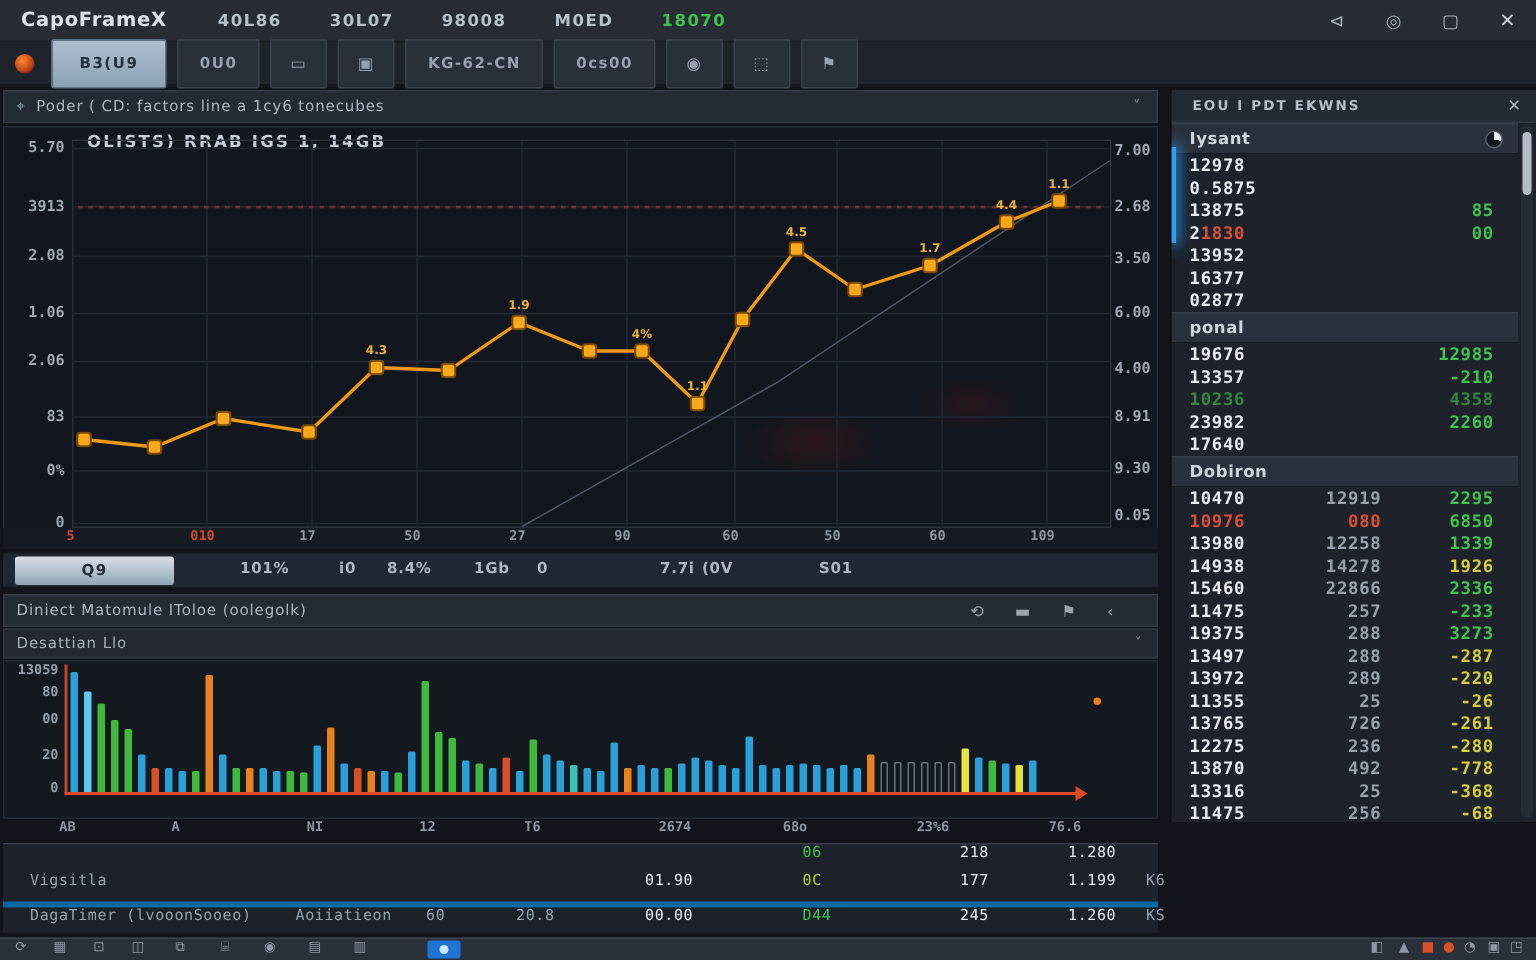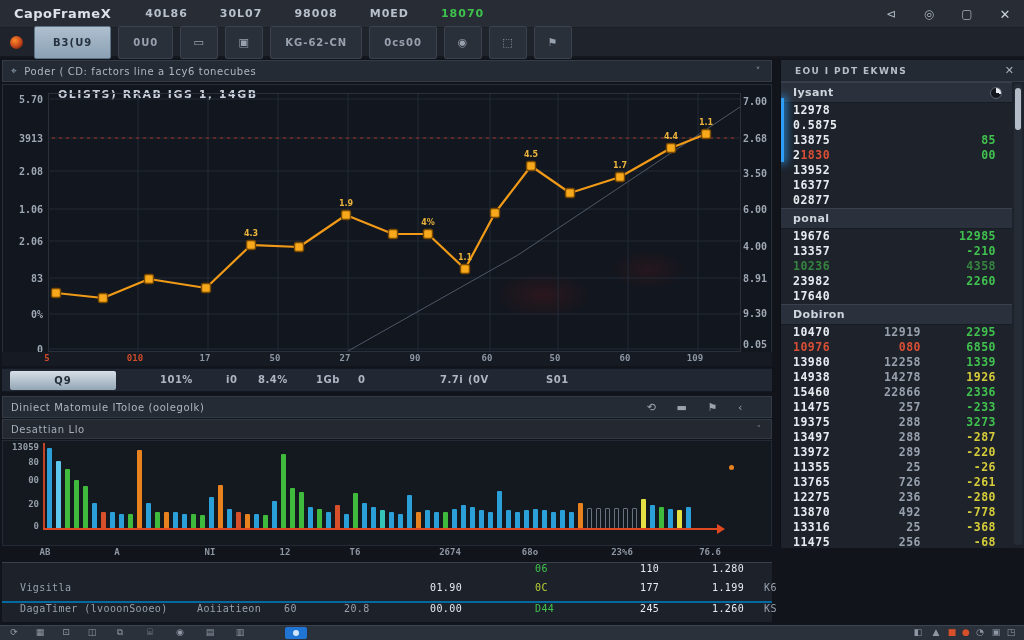--- a/index.html
+++ b/index.html
@@ -90,21 +90,21 @@
   .bc-vaxis{position:absolute;left:40px;bottom:16px;width:2px;height:86px;background:#c24424;}
   .bc-dot{position:absolute;left:726px;top:24px;width:5px;height:5px;border-radius:50%;background:#e8821e;}
   .bar-xaxis{position:absolute;left:2px;top:547px;width:770px;height:14px;}
   .bar-xaxis span{position:absolute;top:0;font-size:9px;font-weight:bold;color:#8d96a3;
                   transform:translateX(-50%);font-family:"DejaVu Sans Mono",monospace;}
 
   
   .footer{position:absolute;left:2px;top:562px;width:770px;height:60px;background:#1c212a;
           border-top:1px solid #39404c;}
   .f-row{position:absolute;left:0;width:770px;height:19px;}
-  .f-row.r3{border-top:2px solid #0369a1;height:22px;}
+  .f-row.r3{border-top:4px solid #0369a1;height:22px;}
   .f-row span{position:absolute;top:0;font-size:10px;font-weight:normal;letter-spacing:.4px;
               font-family:"DejaVu Sans Mono",monospace;}
 
   
   .rpanel{position:absolute;left:780px;top:60px;width:244px;height:488px;background:#1d222b;
           border-left:1px solid #0d1015;overflow:hidden;}
   .rp-hdr{position:relative;height:22px;background:#242a33;border-bottom:1px solid #343b47;
           display:flex;align-items:center;}
   .rp-hdr .t{margin-left:14px;font-size:9px;font-weight:bold;color:#b6bec9;letter-spacing:1.4px;}
   .rp-hdr .x{position:absolute;right:10px;font-size:11px;color:#aab2bd;}
@@ -375,21 +375,21 @@
       <span style="left: 353px;">T6</span>
       <span style="left: 448px;">2674</span>
       <span style="left: 528px;">68o</span>
       <span style="left: 620px;">23%6</span>
       <span style="left: 708px;">76.6</span>
     </div>
 
   <div class="footer">
       <div class="f-row" style="top: 0px;">
         <span class="c-g" style="left: 533px;">06</span>
-        <span class="c-w" style="left: 638px;">110</span>
+        <span class="c-w" style="left: 638px;">218</span>
         <span class="c-w" style="left: 710px;">1.280</span>
       </div>
       <div class="f-row" style="top: 19px;">
         <span class="c-gr" style="left: 18px;">Vigsitla</span>
         <span class="c-w" style="left: 428px;">01.90</span>
         <span class="c-yg" style="left: 533px;">0C</span>
         <span class="c-w" style="left: 638px;">177</span>
         <span class="c-w" style="left: 710px;">1.199</span>
         <span class="c-gr" style="left: 762px;">K6</span>
       </div>

